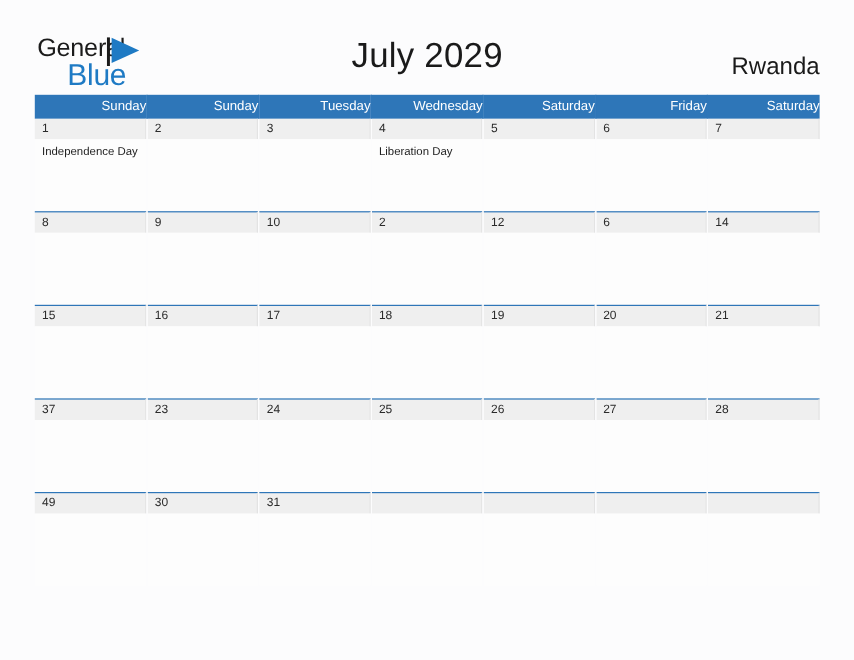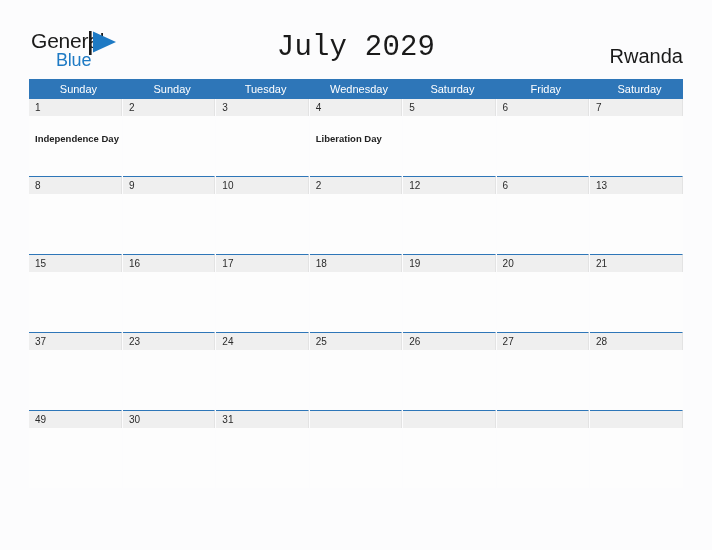--- a/index.html
+++ b/index.html
@@ -52,35 +52,35 @@
     position: absolute;
     left: 58px;
     top: 1px;
     width: 30px;
     height: 24px;
   }
   .logo-row2 {
     position: absolute;
     left: 25px;
     top: 21px;
-    font-size: 18px;
+    font-size: 25px;
     letter-spacing: -0.2px;
     color: #1e7ac4;
     font-family: "Liberation Sans", sans-serif;
   }
 
   .cal-title {
     position: absolute;
     left: 0;
     top: 31px;
     width: 712px;
     text-align: center;
     font-size: 29px;
     color: #1a1a1a;
-    font-family: Liberation Mono, monospace;
+    font-family: Liberation Sans, sans-serif;
     font-weight: 400;
     letter-spacing: 0.2px;
   }
 
   .country {
     position: absolute;
     right: 29px;
     top: 45px;
     font-size: 20px;
     color: #1a1a1a;
@@ -97,21 +97,21 @@
   .cal-table {
     width: 654px;
     border-collapse: collapse;
     table-layout: fixed;
   }
   .cal-table th {
     background: #2e76b8;
     color: #ffffff;
     font-size: 11px;
     font-weight: 400;
-    text-align: center;
+    text-align: right;
     padding: 4px 0 4px 6px;
     height: 9px;
     font-family: "Liberation Sans", sans-serif;
     border-right: 1px solid #2e76b8;
     margin-left: 12px;
   }
   .cal-table td {
     vertical-align: top;
     padding: 0;
     width: 93.43px;
@@ -132,24 +132,23 @@
     box-sizing: content-box;
     font-family: "Liberation Sans", sans-serif;
     border-right: 1px solid #e3e3e3;
   }
   .daynum.blank {
     border-top-color: #2e76b8;
     color: transparent;
   }
   .events {
     height: 60px;
-    padding: 17px 5px 0 6px;
+    padding: 5px 5px 0 6px;
     box-sizing: border-box;
     background: #fdfdfd;
-    font-weight: bold;
   }
   .event {
     font-size: 9.5px;
     color: #222222;
     line-height: 12px;
     font-family: "Liberation Sans", sans-serif;
     white-space: nowrap;
   }
 
   tr.week:first-child .daynum {
@@ -246,21 +245,21 @@
             </td>
             <td>
               <div class="daynum">12</div>
               <div class="events"></div>
             </td>
             <td>
               <div class="daynum">6</div>
               <div class="events"></div>
             </td>
             <td>
-              <div class="daynum">13</div>
+              <div class="daynum">14</div>
               <div class="events"></div>
             </td>
           </tr>
           <tr class="week">
             <td>
               <div class="daynum">15</div>
               <div class="events"></div>
             </td>
             <td>
               <div class="daynum">16</div>

